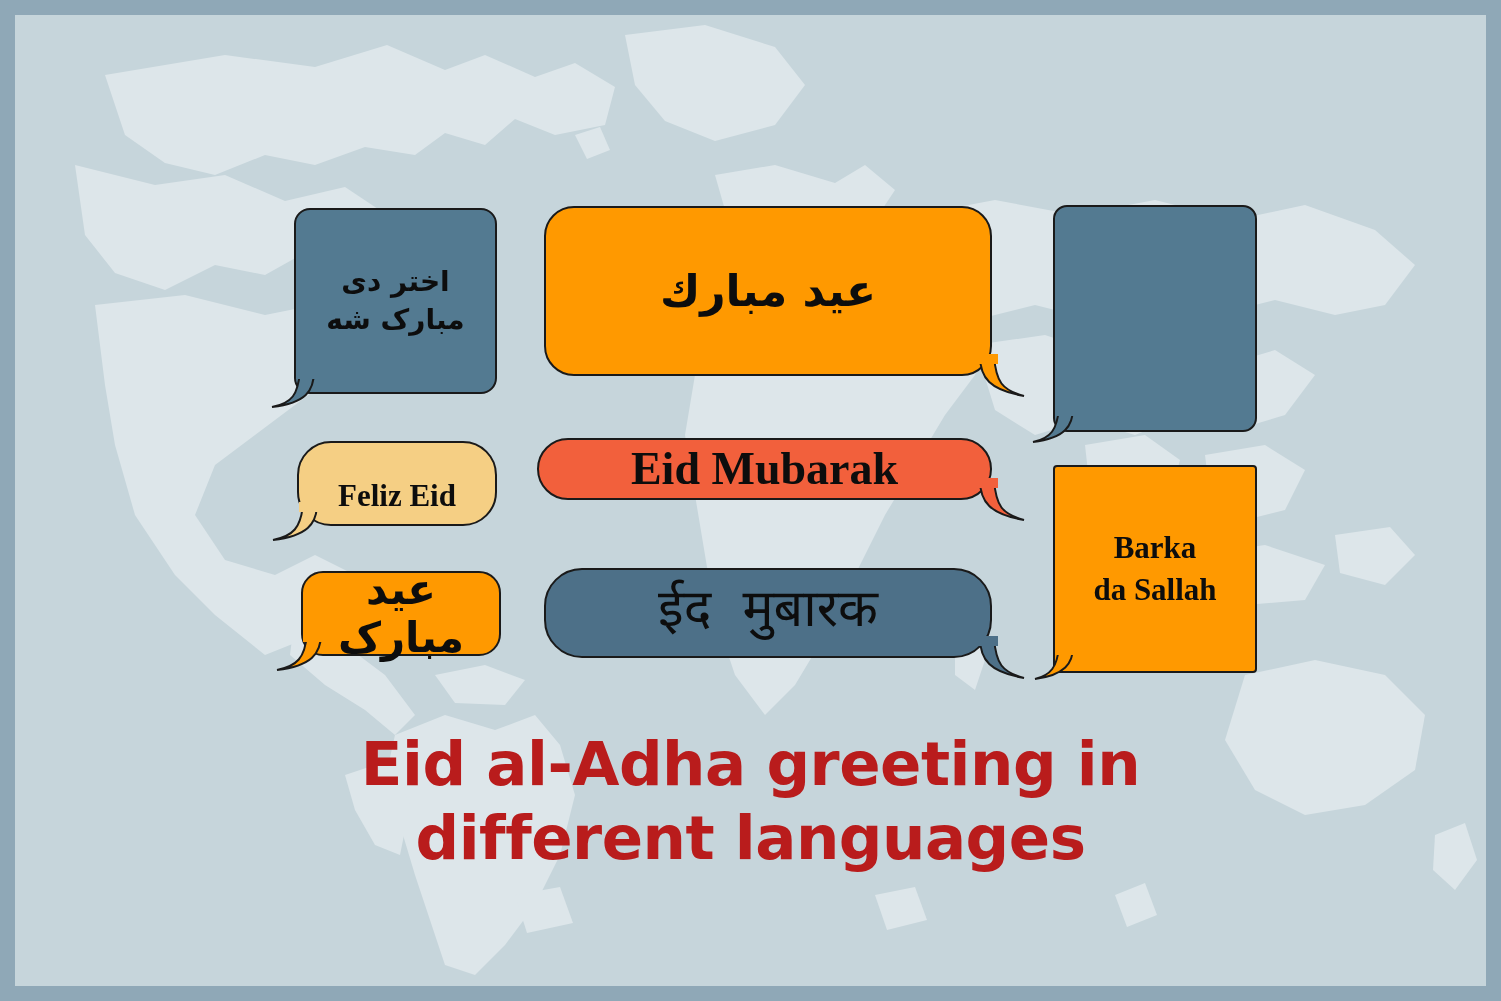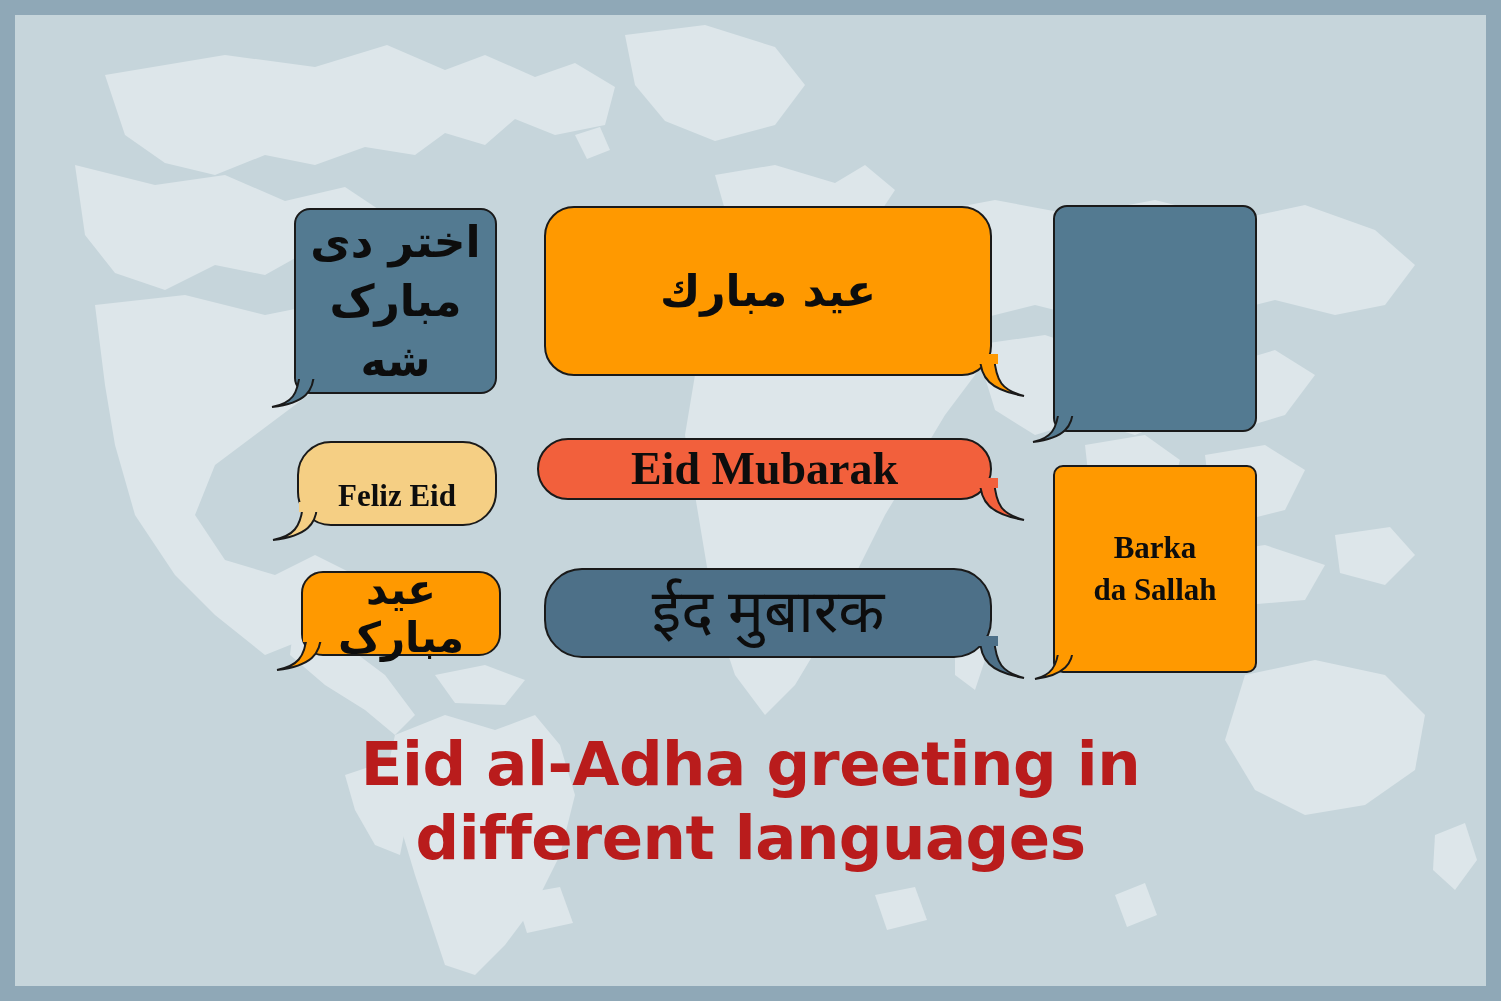--- a/index.html
+++ b/index.html
@@ -72,36 +72,36 @@
   }
   .tail svg { display: block; overflow: visible; }
 
   
   .b-pashto  { left: 279px; top: 193px;  width: 203px; height: 186px; border-radius: 16px; background: #537a91; }
   .b-arabic  { left: 529px; top: 191px;  width: 448px; height: 170px; border-radius: 30px; background: #ff9900; }
   .b-french  { left: 1038px; top: 190px; width: 204px; height: 227px; border-radius: 14px; background: #537a91; }
 
   .b-spanish { left: 282px; top: 426px;  width: 200px; height: 85px;  border-radius: 34px; background: #f5cf84; }
   .b-english { left: 522px; top: 423px;  width: 455px; height: 62px;  border-radius: 40px; background: #f2603c; }
-  .b-hausa   { left: 1038px; top: 450px; width: 204px; height: 208px; border-radius: 10px; background: #ff9900; }
+  .b-hausa   { left: 1038px; top: 450px; width: 204px; height: 208px; border-radius: 4px; background: #ff9900; }
 
   .b-urdu    { left: 286px; top: 556px;  width: 200px; height: 85px;  border-radius: 22px; background: #ff9900; }
   .b-hindi   { left: 529px; top: 553px;  width: 448px; height: 90px;  border-radius: 38px; background: #4d7088; }
 
   
-  .b-pashto  .txt { font-size: 44px; direction: rtl; font-family: "DejaVu Sans", sans-serif; line-height: 1.35; font-weight: 700; }
+  .b-pashto  .txt { font-size: 28px; direction: rtl; font-family: "DejaVu Sans", sans-serif; line-height: 1.35; font-weight: 700; }
   .b-arabic  .txt { font-size: 44px; direction: rtl; font-family: "DejaVu Sans", sans-serif; font-weight: 700; }
   .b-french  .txt { font-size: 30px; font-weight: 700; font-family: "Liberation Serif", serif; line-height: 1.28; }
 
   .b-spanish .txt { font-size: 31px; font-weight: 700; font-family: "Liberation Serif", serif; margin-top: 25px; }
   .b-english .txt { font-size: 46px; font-weight: 700; font-family: "Liberation Serif", serif; }
   .b-hausa   .txt { font-size: 31px; font-weight: 700; font-family: "Liberation Serif", serif; line-height: 1.35; }
 
   .b-urdu    .txt { font-size: 42px; direction: rtl; font-family: "DejaVu Sans", sans-serif; font-weight: 700; }
-  .b-hindi   .txt { font-size: 60px; font-family: Liberation Serif, serif; }
+  .b-hindi   .txt { font-size: 52px; font-family: Liberation Mono, monospace; }
 
   #title {
     position: absolute;
     left: 0;
     right: 0;
     top: 712px;
     text-align: center;
     font-family: "DejaVu Sans", sans-serif;
     font-weight: 700;
     font-size: 61px;

